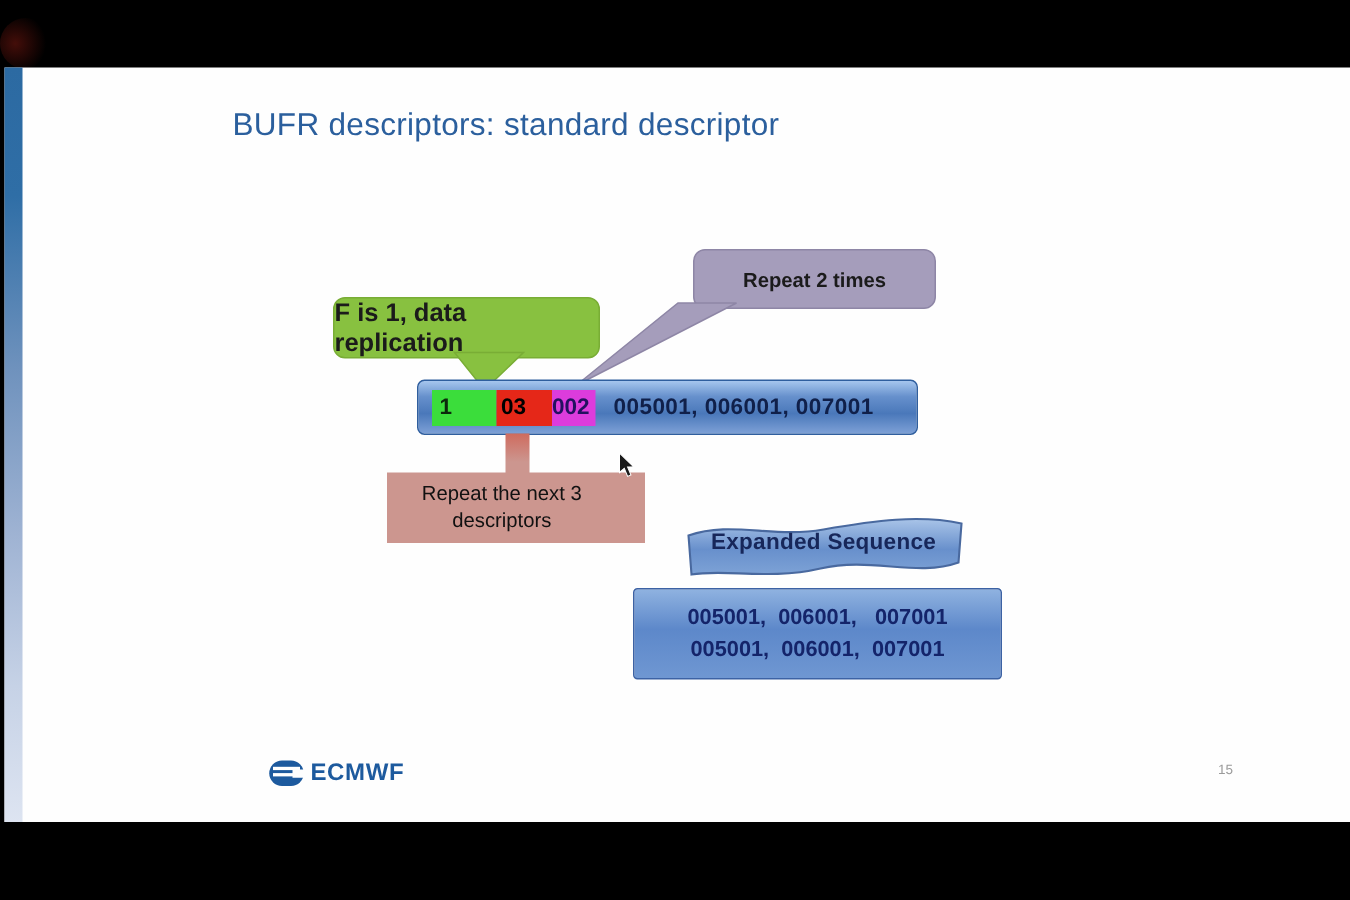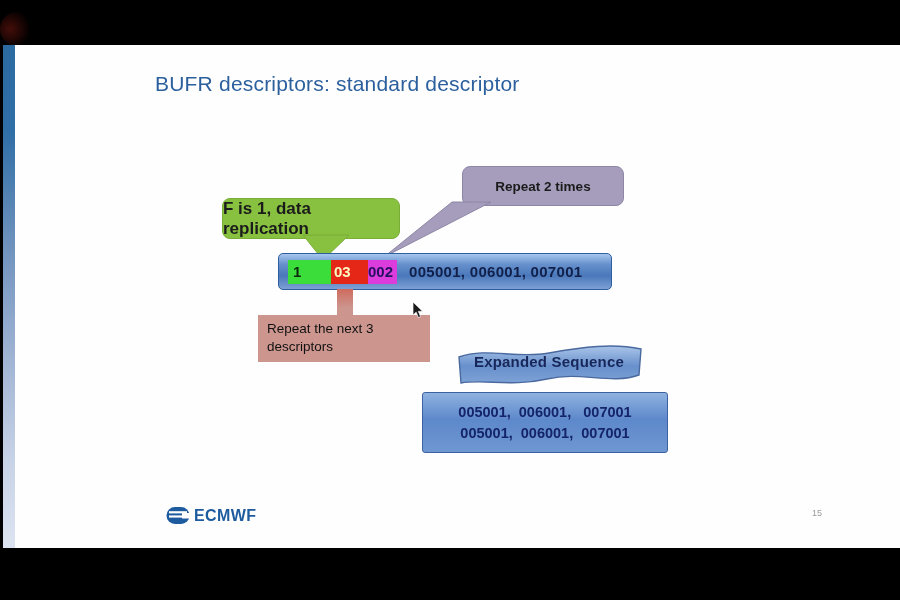--- a/index.html
+++ b/index.html
@@ -24,33 +24,33 @@
   
   .callout{border-radius:8px;display:flex;align-items:center;justify-content:center;
            font-weight:bold;color:#1b1b1b;}
   #callout-f{left:219px;top:153px;width:176px;height:39px;background:#88c140;
              border:1px solid #79ad35;font-size:17px;}
   #callout-repeat{left:423px;top:121px;width:160px;height:38px;background:#a59dbb;
              border:1px solid #8e86a6;font-size:13.5px;margin-left:36px;}
   #callout-next{left:255px;top:270px;width:172px;height:47px;background:#cc968f;
              border-radius:0;justify-content:flex-start;align-items:flex-start;
              padding:5px 0 0 9px;box-sizing:border-box;font-weight:normal;
-             font-size:13.5px;line-height:18px;color:#111;width:172px;}
+             font-size:13.5px;line-height:18px;color:#111;width:172px;text-align:center;}
   #callout-next .inner{width:135px;}
 
   .tail{overflow:visible;}
 
   
   #bufr-bar{left:275px;top:208px;width:334px;height:37px;border-radius:5px;
     background:linear-gradient(180deg,#a6c6ee 0%,#6690cc 30%,#4a78ba 62%,#7da0d6 100%);
     border:1px solid #2f5e9e;display:flex;align-items:center;
     font-size:15px;font-weight:bold;color:#10204a;box-sizing:border-box;padding-left:9px;}
   #bufr-bar .blk{display:flex;align-items:center;height:24px;box-sizing:border-box;}
   #blk-f{width:43px;background:#3bdd3b;padding-left:5px;color:#0c2a0c;}
-  #blk-x{width:37px;background:#e52718;padding-left:3px;color:#fef9c3;}
+  #blk-x{width:37px;background:#e52718;padding-left:3px;color:#000000;}
   #blk-y{width:29px;background:#dc3cdc;color:#231060;}
   #bar-rest{margin-left:12px;letter-spacing:.3px;}
 
   
   #stem{left:334px;top:244px;width:16px;height:27px;
         background:linear-gradient(180deg,#cf6b5e,#cc968f 70%);}
 
   
   #ribbon{left:450px;top:296px;width:192px;height:46px;}
   #ribbon-label{left:450px;top:308px;width:192px;text-align:center;
@@ -58,21 +58,21 @@
 
   
   #expanded-box{left:419px;top:347px;width:246px;height:61px;border-radius:3px;
     background:linear-gradient(180deg,#8fb2e0 0%,#5d88ca 45%,#6f97d2 100%);
     border:1px solid #3c62a4;box-sizing:border-box;
     display:flex;flex-direction:column;align-items:center;justify-content:center;
     font-size:14.5px;font-weight:bold;color:#14246a;line-height:21px;}
   #expanded-box div{white-space:pre;}
 
   
-  #footer-logo{left:163px;top:461px;display:flex;align-items:center;gap:3px;}
+  #footer-logo{left:176px;top:461px;display:flex;align-items:center;gap:3px;}
   #logo-text{font-size:16px;font-weight:bold;color:#1d5a9e;letter-spacing:.4px;}
   #page-num{left:809px;top:463px;font-size:9px;color:#9a9a9a;}
 
   #cursor{left:408px;top:257px;}
 </style>
 </head>
 <body>
 
 <div id="stage">
 

